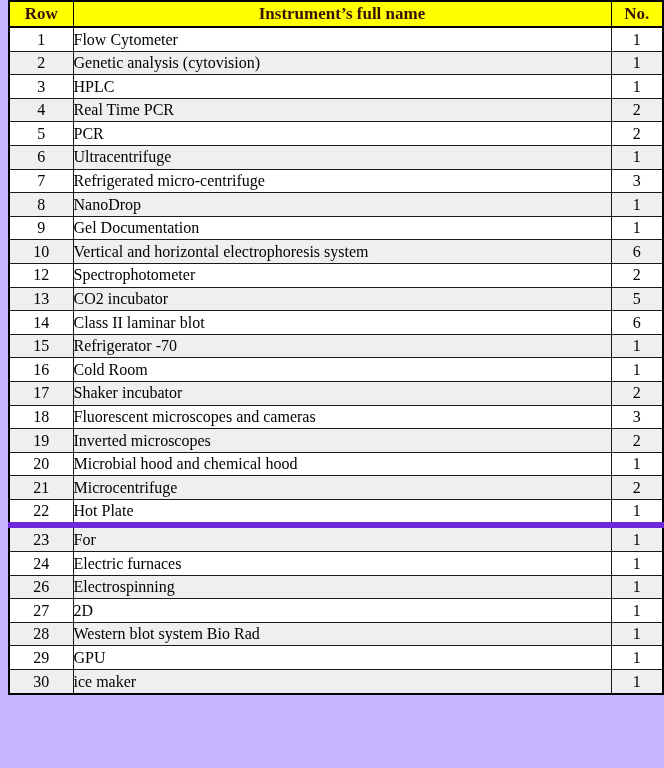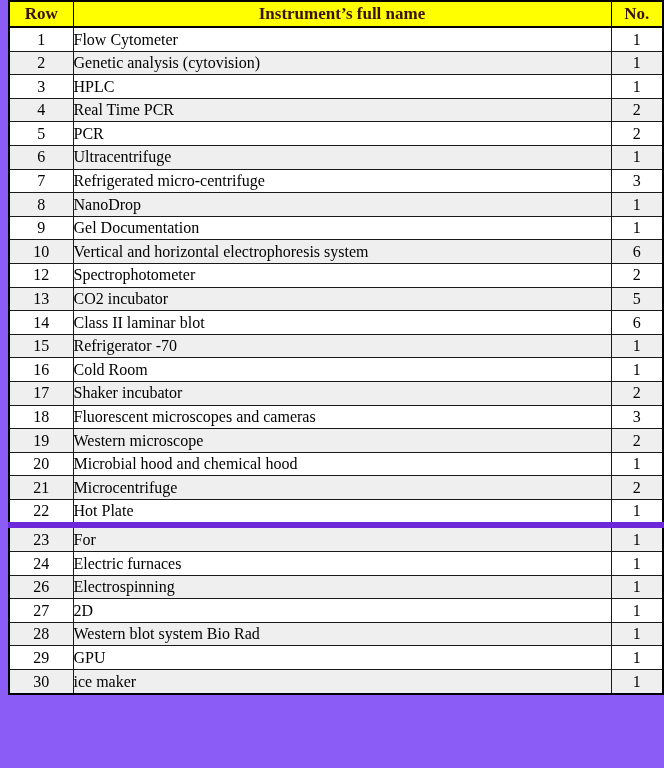--- a/index.html
+++ b/index.html
@@ -4,21 +4,21 @@
 <style>
   html, body {
     margin: 0;
     padding: 0;
     background: #ffffff;
   }
   .page {
     position: relative;
     width: 664px;
     height: 768px;
-    background: #8b5cf6;
+    background: #c4b5fd;
     overflow: hidden;
     font-family: "Liberation Serif", "DejaVu Serif", serif;
   }
   table.instruments {
     position: absolute;
     left: 8px;
     top: 0;
     width: 656px;
     border-collapse: collapse;
     table-layout: fixed;
@@ -163,21 +163,21 @@
     <td class="cell-name">Shaker incubator</td>
     <td class="cell-no">2</td>
   </tr>
         <tr>
     <td class="cell-row">18</td>
     <td class="cell-name">Fluorescent microscopes and cameras</td>
     <td class="cell-no">3</td>
   </tr>
         <tr>
     <td class="cell-row">19</td>
-    <td class="cell-name">Western microscope</td>
+    <td class="cell-name">Inverted microscopes</td>
     <td class="cell-no">2</td>
   </tr>
         <tr>
     <td class="cell-row">20</td>
     <td class="cell-name">Microbial hood and chemical hood</td>
     <td class="cell-no">1</td>
   </tr>
         <tr>
     <td class="cell-row">21</td>
     <td class="cell-name">Microcentrifuge</td>

